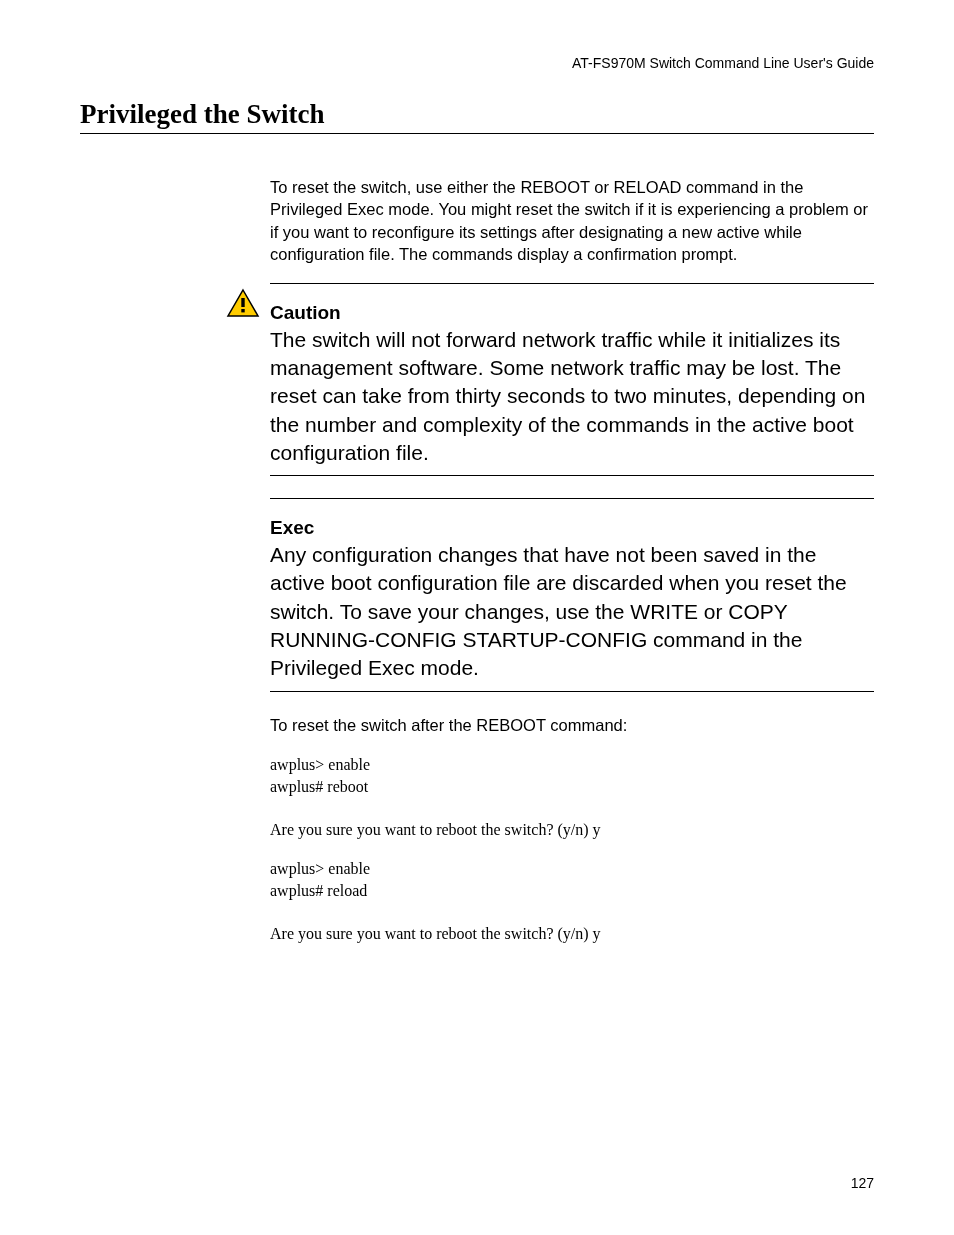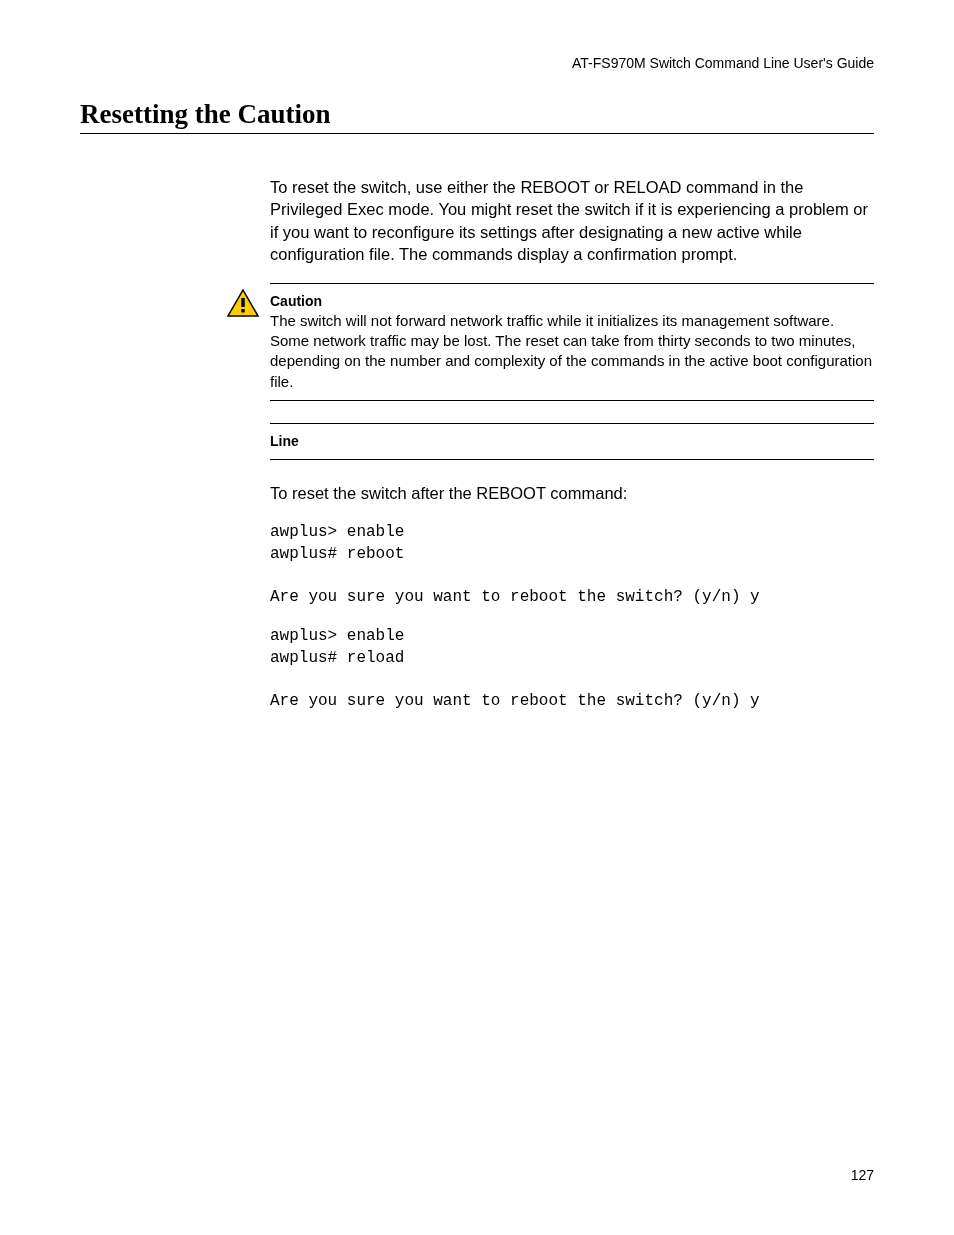--- a/index.html
+++ b/index.html
@@ -47,66 +47,68 @@
   }
   .admonition .icon-slot {
     position: absolute;
     left: -44px;
     top: 4px;
     width: 34px;
     height: 30px;
   }
   .admonition .ad-title {
     font-weight: bold;
-    font-size: 14px;
+    font-size: 19px;
+    margin-top: 8px;
   }
   .admonition .ad-body {
-    font-size: 15px;
+    font-size: 21px;
   }
   .code {
-    font-family: Liberation Mono, monospace;
+    font-family: Liberation Serif, serif;
     font-size: 16px;
     white-space: pre;
     margin: 0 0 18px 0;
     line-height: 1.35;
   }
   .page-number {
     position: absolute;
-    bottom: 52px;
+    bottom: 44px;
     right: 80px;
     font-size: 14px;
   }
 </style>
 </head>
 <body>
 
 <div class="page">
 
   <div class="running-head">AT-FS970M Switch Command Line User's Guide</div>
 
-  <div class="section-title">Resetting the Caution</div>
+  <div class="section-title">Privileged the Switch</div>
 
   <div class="body-col">
 
     <p>To reset the switch, use either the REBOOT or RELOAD command in the Privileged Exec mode. You might reset the switch if it is experiencing a problem or if you want to reconfigure its settings after designating a new active while configuration file. The commands display a confirmation prompt.</p>
 
     <div class="admonition">
       <div class="icon-slot">
         <svg viewBox="0 0 34 30" width="34" height="30">
           <polygon points="17,2 32,28 2,28" fill="#ffcc00" stroke="#000" stroke-width="1.5"></polygon>
           <rect x="15.3" y="10" width="3.4" height="9" fill="#000"></rect>
           <rect x="15.3" y="21" width="3.4" height="3.4" fill="#000"></rect>
         </svg>
       </div>
       <div class="ad-title">Caution</div>
       <div class="ad-body">The switch will not forward network traffic while it initializes its management software. Some network traffic may be lost. The reset can take from thirty seconds to two minutes, depending on the number and complexity of the commands in the active boot configuration file.</div>
     </div>
 
     <div class="admonition">
-      <div class="ad-title">Line</div>
+      <div class="ad-title">Exec</div>
+      <div class="ad-body">Any configuration changes that have not been saved in the active boot configuration file are discarded when you reset the switch. To save your changes, use the WRITE or COPY RUNNING-CONFIG STARTUP-CONFIG command in the Privileged Exec mode.</div>
     </div>
 
     <p>To reset the switch after the REBOOT command:</p>
 
     <div class="code">awplus&gt; enable
 awplus# reboot
 
 Are you sure you want to reboot the switch? (y/n) y</div>
 
 

